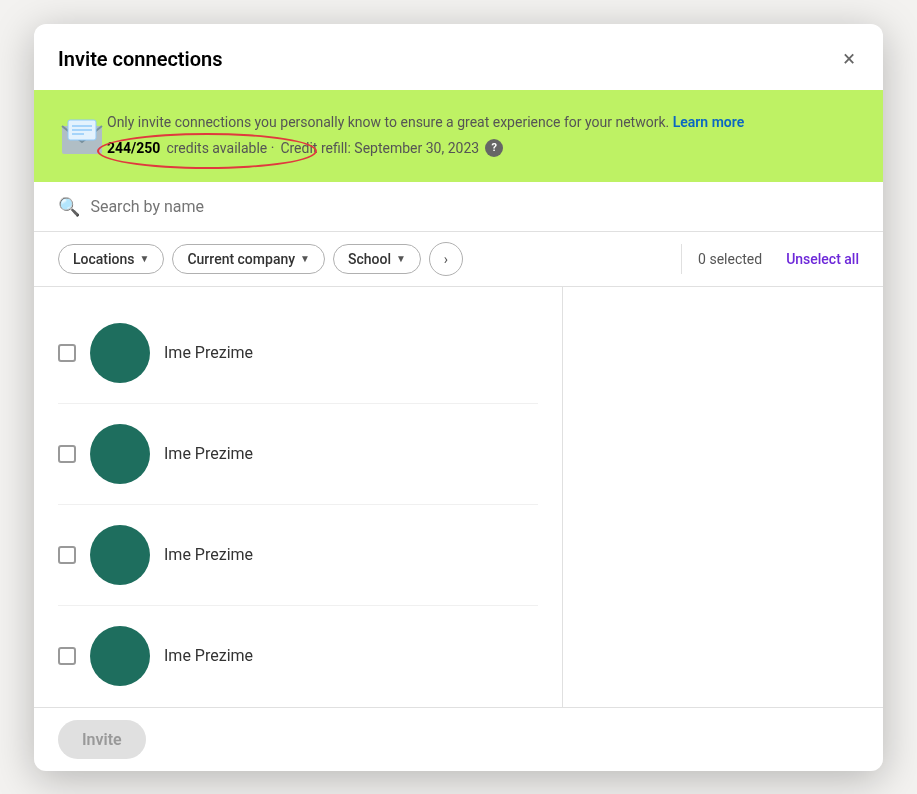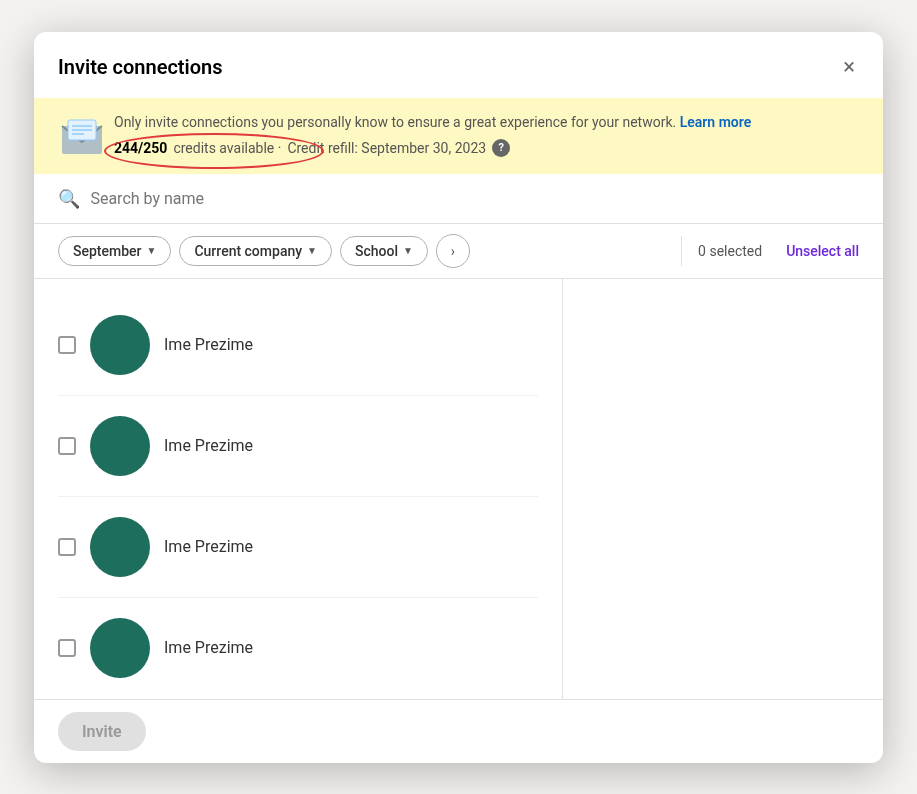--- a/index.html
+++ b/index.html
@@ -45,25 +45,25 @@
       border: none;
       cursor: pointer;
       font-size: 22px;
       color: #666;
       line-height: 1;
       padding: 4px;
     }
 
     
     .info-banner {
-      background: #fef9c3;
-      padding: 14px 24px;
+      background: #bef264;
+      padding: 22px 24px;
       display: flex;
       align-items: flex-start;
-      gap: 8px;
+      gap: 1px;
     }
 
     .envelope-icon {
       flex-shrink: 0;
       width: 48px;
       height: 48px;
       position: relative;
     }
 
     .info-text {
@@ -355,21 +355,21 @@
   </div>
 
   <div class="search-section">
     <span class="search-icon-wrap">🔍</span>
     <input class="search-input" type="text" placeholder="Search by name" style="">
   </div>
 
   <div class="filter-row">
     <div class="filters-left">
       <button class="filter-btn">
-        <span>September</span>
+        <span>Locations</span>
         <span class="chevron-down">▼</span>
       </button>
       <button class="filter-btn">
         <span>Current company</span>
         <span class="chevron-down">▼</span>
       </button>
       <button class="filter-btn">
         <span>School</span>
         <span class="chevron-down">▼</span>
       </button>

